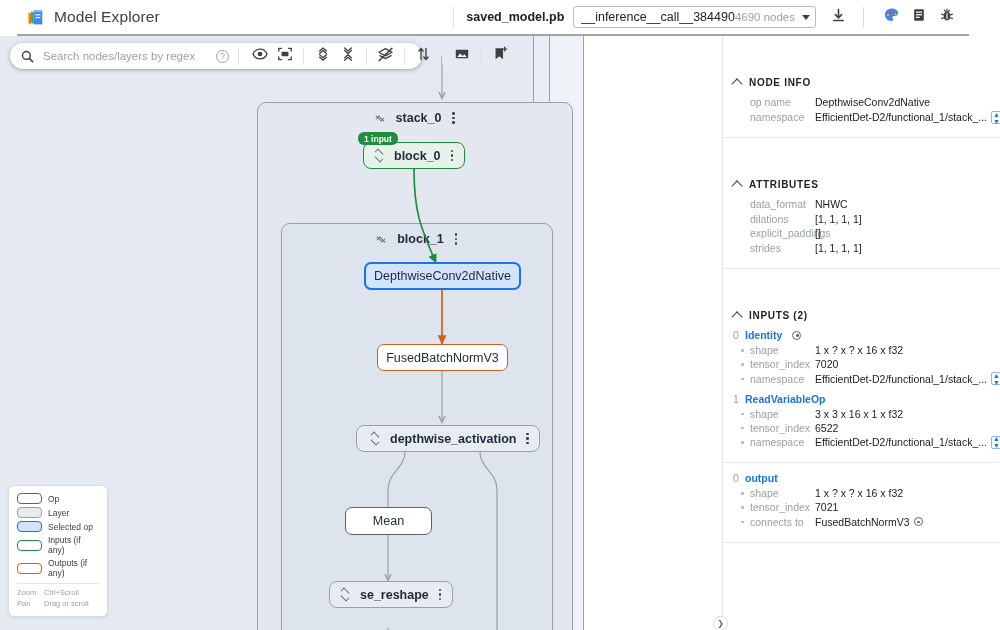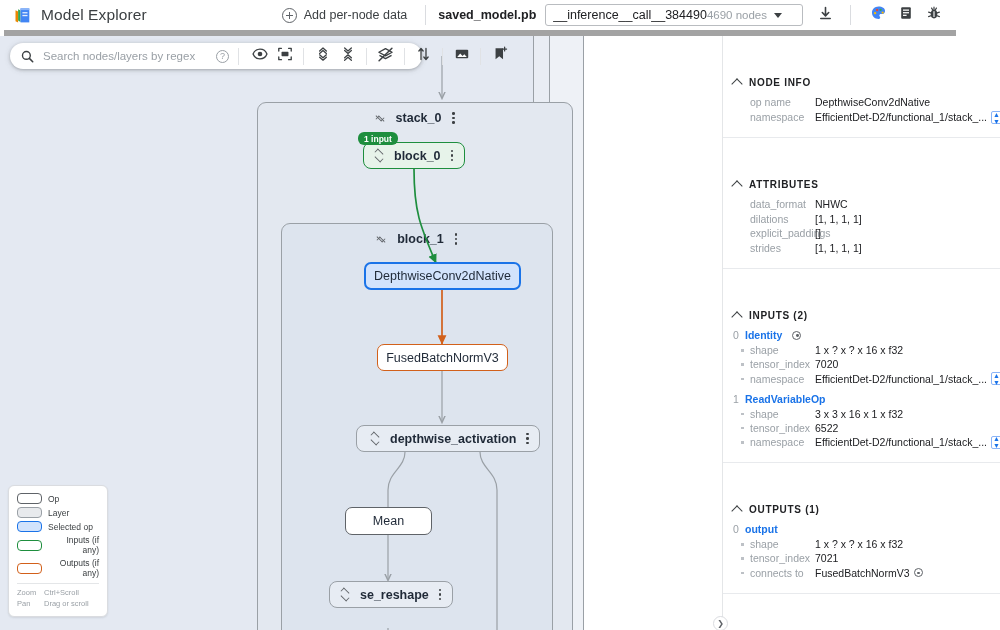--- a/index.html
+++ b/index.html
@@ -7,24 +7,24 @@
     margin: 0; padding: 0;
     width: 1000px; height: 630px;
     overflow: hidden;
     font-family: "Liberation Sans", sans-serif;
     background: #ffffff;
     color: #202124;
   }
 
   
   #app-header {
-    position: absolute; left: 4px; top: 0;
+    position: absolute; left: 17px; top: 0;
     width: 952px; height: 36px;
     background: #ffffff;
-    border-bottom: 6px solid #a3a3a3;
+    border-bottom: 2px solid #a3a3a3;
     display: flex; align-items: center;
     z-index: 40;
   }
   #brand { display: flex; align-items: center; padding-left: 9px; }
   .logo-svg { display: block; }
   #app-title {
     font-size: 15.5px; color: #3c4043; letter-spacing: .1px;
     margin-left: 9px; font-weight: 400;
   }
   #header-center {
@@ -47,21 +47,21 @@
   .circ-plus::after { top: 3px; bottom: 3px; left: 6px; width: 1.3px; }
   .hdr-sep {
     width: 1px; height: 20px; background: #dadce0; margin: 0 12px;
   }
   #model-name {
     font-size: 12.5px; font-weight: bold; color: #202124; margin-right: 9px;
   }
   #graph-select {
     display: flex; align-items: center;
     height: 22px; border: 1px solid #b9bcc0; border-radius: 3px;
-    padding: 0 20px 0 7px; background: #fff; cursor: pointer; justify-content: center;
+    padding: 0 5px 0 7px; background: #fff; cursor: pointer; justify-content: center;
   }
   #graph-select-name { font-size: 12.5px; color: #202124; }
   #graph-node-count { font-size: 11.5px; color: #9aa0a6; }
   .caret-dn {
     margin-left: 7px; width: 0; height: 0;
     border-left: 4px solid transparent; border-right: 4px solid transparent;
     border-top: 5px solid #3c4043;
   }
   .hdr-icon-btn {
     width: 26px; height: 26px; display: flex; align-items: center;
@@ -177,21 +177,21 @@
   }
 
   
   #legend {
     position: absolute; left: 8px; top: 485px;
     width: 100px; background: #ffffff;
     border: 1px solid #dadce0; border-radius: 6px;
     padding: 7px 8px 6px 8px; z-index: 25;
     box-shadow: 0 1px 2px rgba(60,64,67,.12);
   }
-  .lg-row { display: flex; align-items: center; gap: 6px; margin-bottom: 3px; text-align: right; }
+  .lg-row { display: flex; align-items: center; gap: 6px; margin-bottom: 3px; }
   .lg-swatch {
     width: 25px; height: 11px; border-radius: 4px; border: 1.4px solid #5f6368;
     background: #fff; flex: none;
   }
   .lg-label { font-size: 8.5px; color: #3c4043; }
   #legend-div { height: 1px; background: #e4e6e8; margin: 5px 0 4px 0; }
   .lg-hint { display: flex; gap: 6px; font-size: 7.5px; color: #9aa0a6; line-height: 1.45; }
   .lg-hint .k { width: 21px; flex: none; }
 
   
@@ -281,24 +281,20 @@
         <path d="M7.5 2.4 L7.5 16.4 L16.3 16.4 L16.3 2.4 Z" fill="#4285f4"></path>
         <path d="M7.5 2.4 L16.3 2.4 L16.3 4.1 L7.5 4.1 Z" fill="#8ab4f8"></path>
         <rect x="9.4" y="6.1" width="5.1" height="1.3" fill="#ffffff" opacity=".85"></rect>
         <rect x="9.4" y="8.9" width="5.1" height="1.3" fill="#ffffff" opacity=".85"></rect>
       </svg>
     </span>
     <span id="app-title">Model Explorer</span>
   </div>
 
   <div id="header-center">
-    <div id="add-data-btn">
-      <span class="circ-plus"></span>
-      <span>Add per-node data</span>
-    </div>
     <div class="hdr-sep"></div>
     <span id="model-name">saved_model.pb</span>
     <div id="graph-select">
       <span id="graph-select-name">__inference__call__384490</span>
       <span id="graph-node-count">4690 nodes</span>
       <span class="caret-dn"></span>
     </div>
     <div class="hdr-icon-btn" id="dl-btn">
       <span>
         <svg width="15" height="15" viewBox="0 0 16 16">
@@ -680,24 +676,20 @@
         <span class="k">namespace</span>
         <span class="v">
           <span class="txt">EfficientDet-D2/functional_1/stack_...</span>
           <span class="expandbox">▲<br>▼</span>
         </span>
       </div>
     </div>
   </div>
 
   <div class="sec">
-    <div class="sec-head">
-      <span class="chev-up"></span>
-      <span class="sec-title">OUTPUTS (1)</span>
-    </div>
     <div class="io-item">
       <div class="io-head">
         <span class="idx">0</span>
         <span class="nm">
           <span>output</span>
         </span>
       </div>
       <div class="io-kv">
         <span class="k">shape</span>
         <span class="v">

